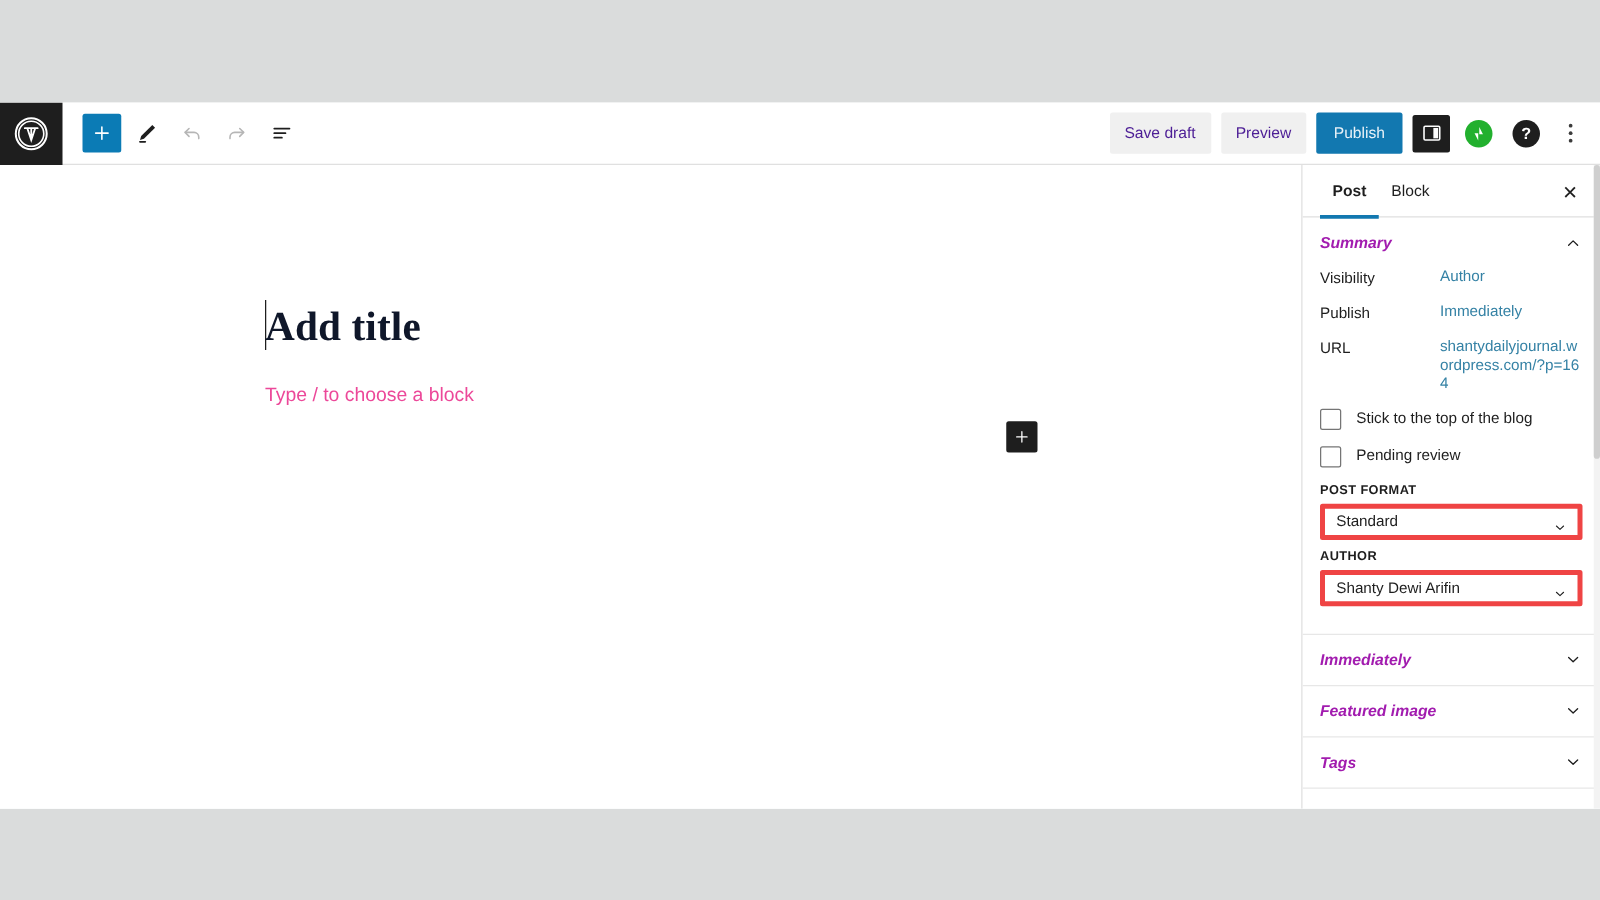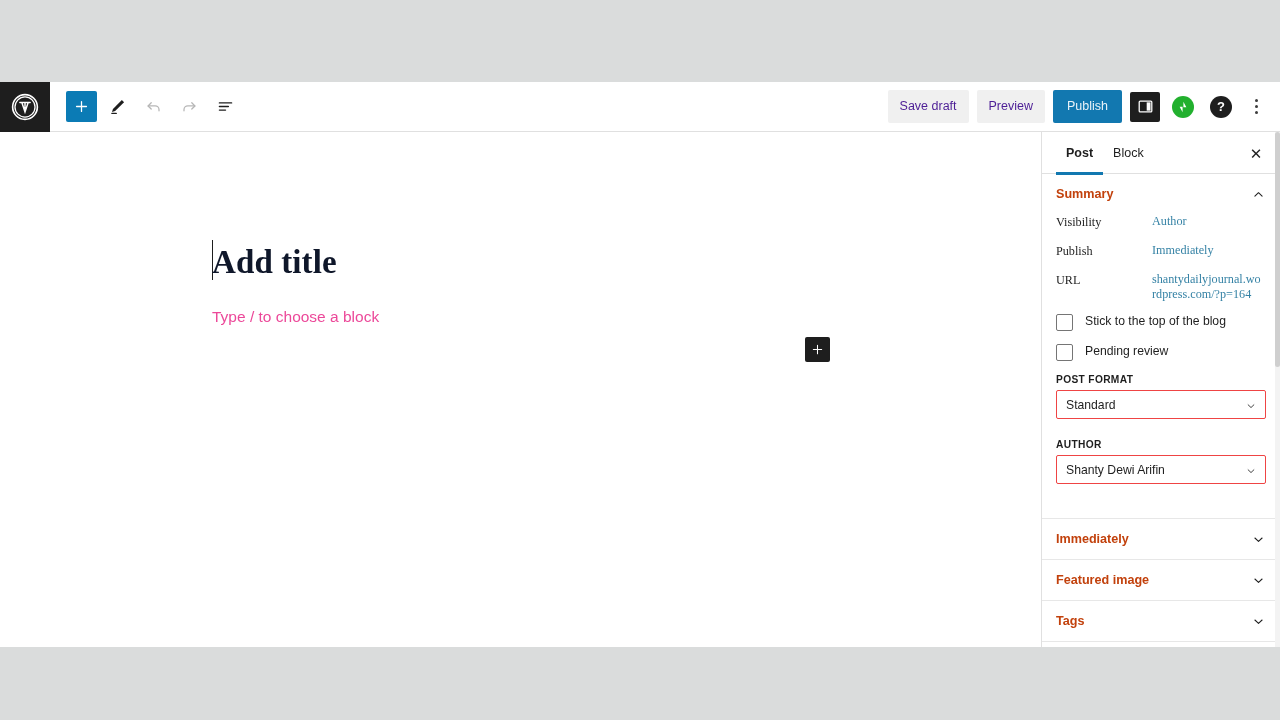--- a/index.html
+++ b/index.html
@@ -102,40 +102,40 @@
   .sb-close {
     position:absolute; right:14px; top:12px; width:20px; height:20px;
     display:flex; align-items:center; justify-content:center; cursor:pointer;
     font-size:15px; color:#1e1e1e; font-family:"Liberation Sans", sans-serif;
   }
   .panel { border-bottom:1px solid #e7e7e7; }
   .panel-head {
     height:40px; display:flex; align-items:center; justify-content:space-between;
     padding:0 14px; cursor:pointer;
   }
-  .panel-title { font-size:12.6px; font-weight:bold; color:#c2410c; }
+  .panel-title { font-size:12.6px; font-weight:bold; color:#a21caf;font-style:italic; }
   .panel-body { padding:0 14px 14px 14px; }
-  .row { display:flex; align-items:flex-start; margin-bottom:13px;font-family:Liberation Serif, serif; }
+  .row { display:flex; align-items:flex-start; margin-bottom:13px; }
   .row-label { width:96px; font-size:12.2px; color:#1e1e1e; padding-top:1px; }
   .row-value { font-size:12.2px; color:#3582a5; cursor:pointer; line-height:14.5px; }
   .row-value.urlwrap { width:112px; word-break:break-all; }
   .chk-row { display:flex; align-items:flex-start; margin-bottom:13px; cursor:pointer; }
   .chk {
     width:17px; height:17px; border:1px solid #757575; border-radius:2px;
     background:#fff; margin-right:12px; flex:0 0 17px;
   }
   .chk-label { font-size:12.2px; color:#1e1e1e; }
   .field-label {
     font-size:10.2px; font-weight:bold; letter-spacing:.35px; color:#1e1e1e;
     text-transform:uppercase; margin-bottom:5px;
   }
   .select {
-    position:relative; height:29px; border:1px solid #ef4444; border-radius:2px;
+    position:relative; height:29px; border:4px solid #ef4444; border-radius:2px;
     background:#fff; display:flex; align-items:center; padding:0 26px 0 9px;
-    font-size:12.2px; color:#1e1e1e; cursor:pointer; margin-bottom:20px;
+    font-size:12.2px; color:#1e1e1e; cursor:pointer; margin-bottom:8px;
   }
   .select .chev { position:absolute; right:8px; top:9px; }
   .scrollbar {
     position:absolute; right:0; top:50px; width:5px; height:515px; background:#f3f3f3;
   }
   .scrollbar .thumb {
     position:absolute; left:0; top:0; width:5px; height:235px; background:#cfcfcf; border-radius:3px;
   }
   svg { display:block; }
 </style>

